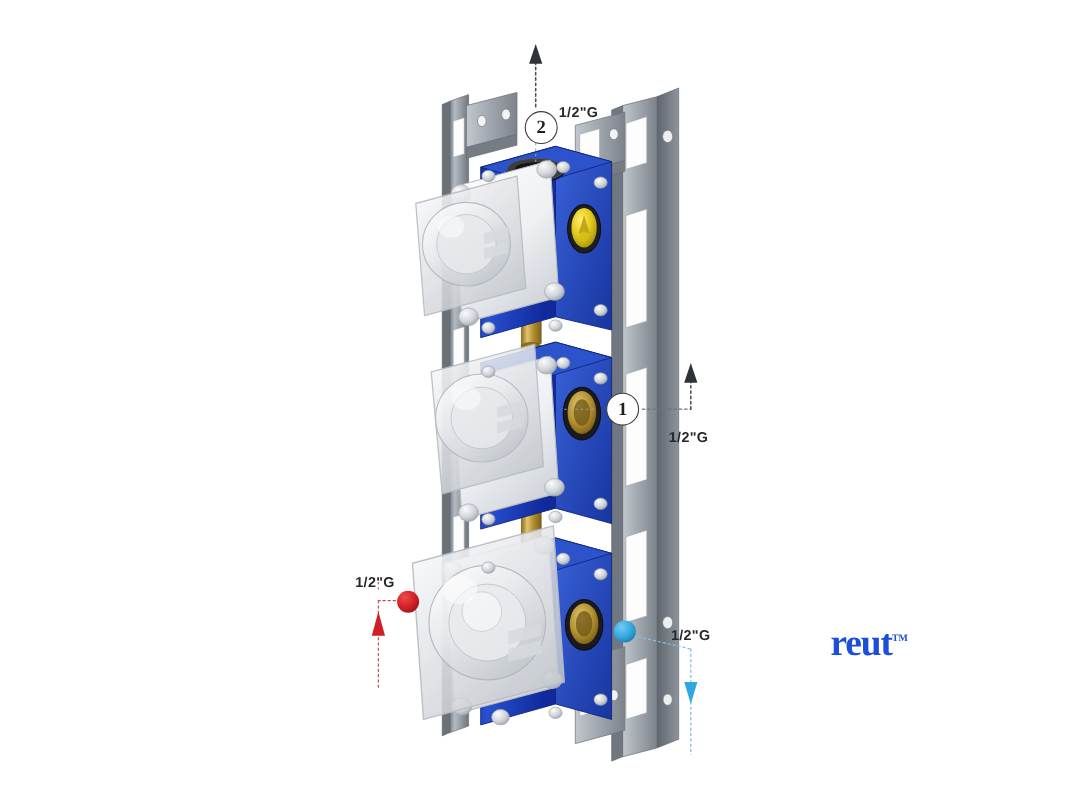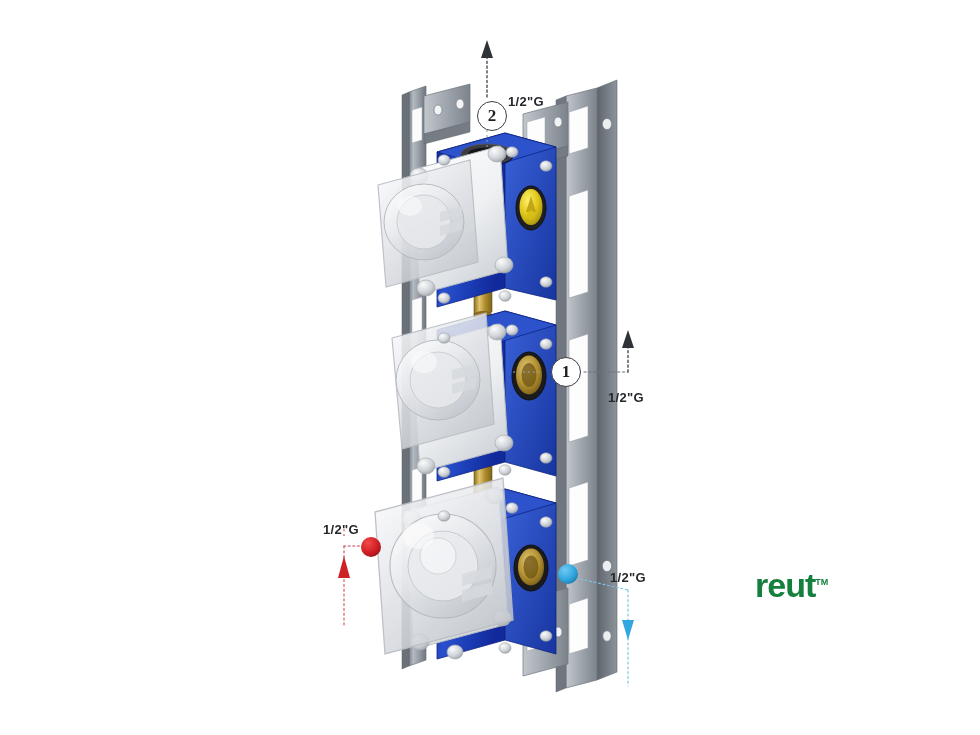--- a/index.html
+++ b/index.html
@@ -30,25 +30,25 @@
     background:#ffffff;
     box-sizing:border-box;
     display:flex;align-items:center;justify-content:center;
     font-family:"Liberation Serif", serif;
     font-weight:bold;
     font-size:17px;
     color:#1d1f22;
   }
   .logo{
     position:absolute;
-    font-family:Liberation Sans, sans-serif;
+    font-family:Liberation Serif, serif;
     font-weight:bold;
     font-size:34px;
     letter-spacing:-1px;
-    color:#15803d;
+    color:#1d4ed8;
   }
   .logo .tm{
     font-size:9px;
     vertical-align:super;
     letter-spacing:0;
     font-weight:bold;
   }
 </style>
 </head>
 <body>

